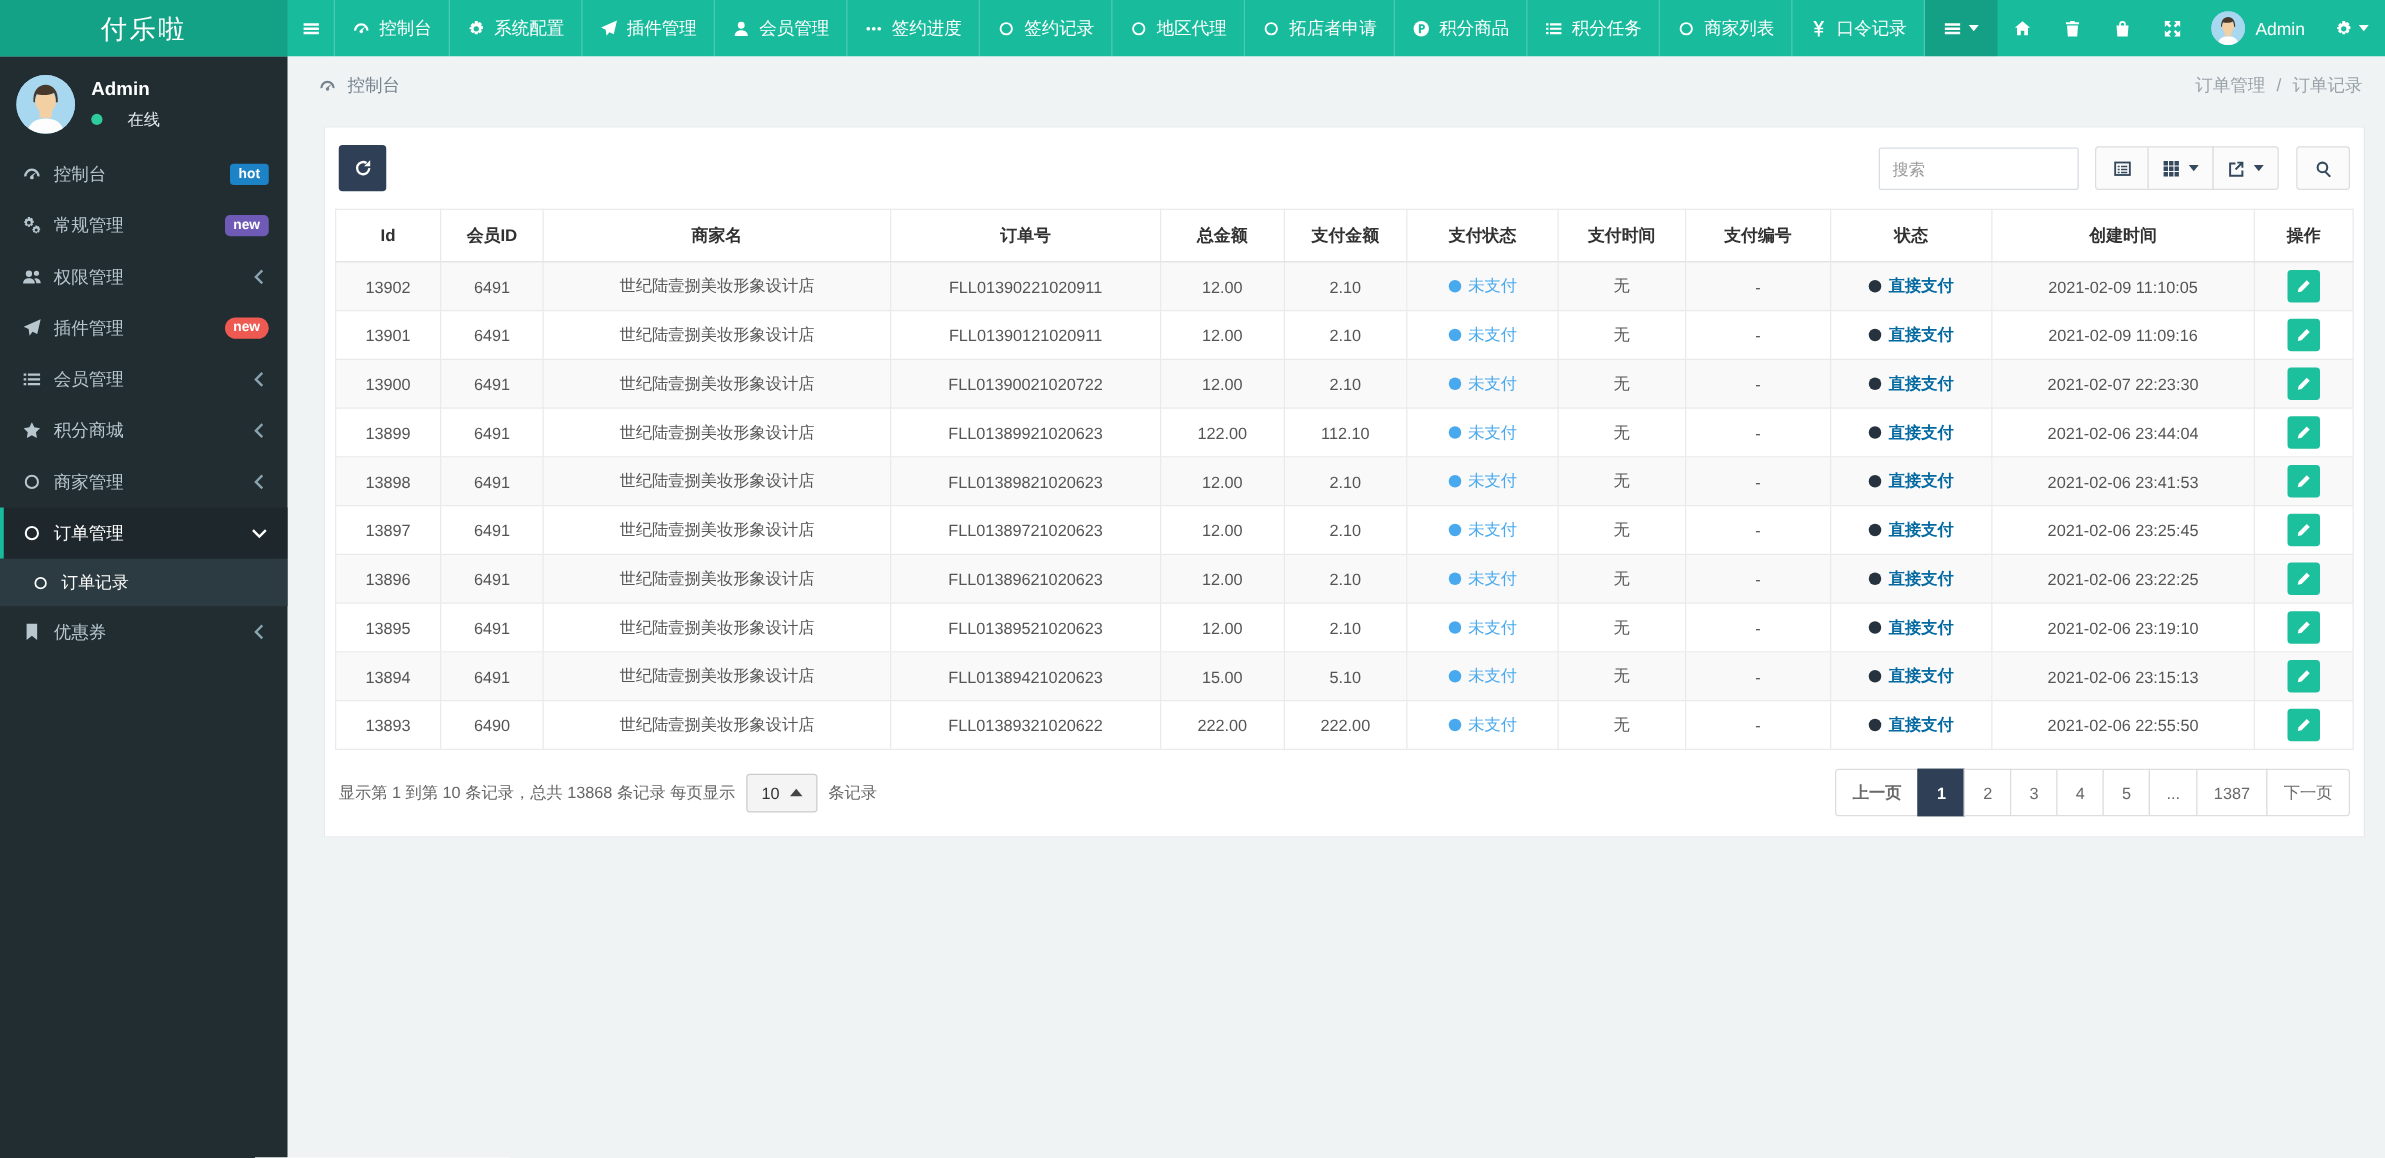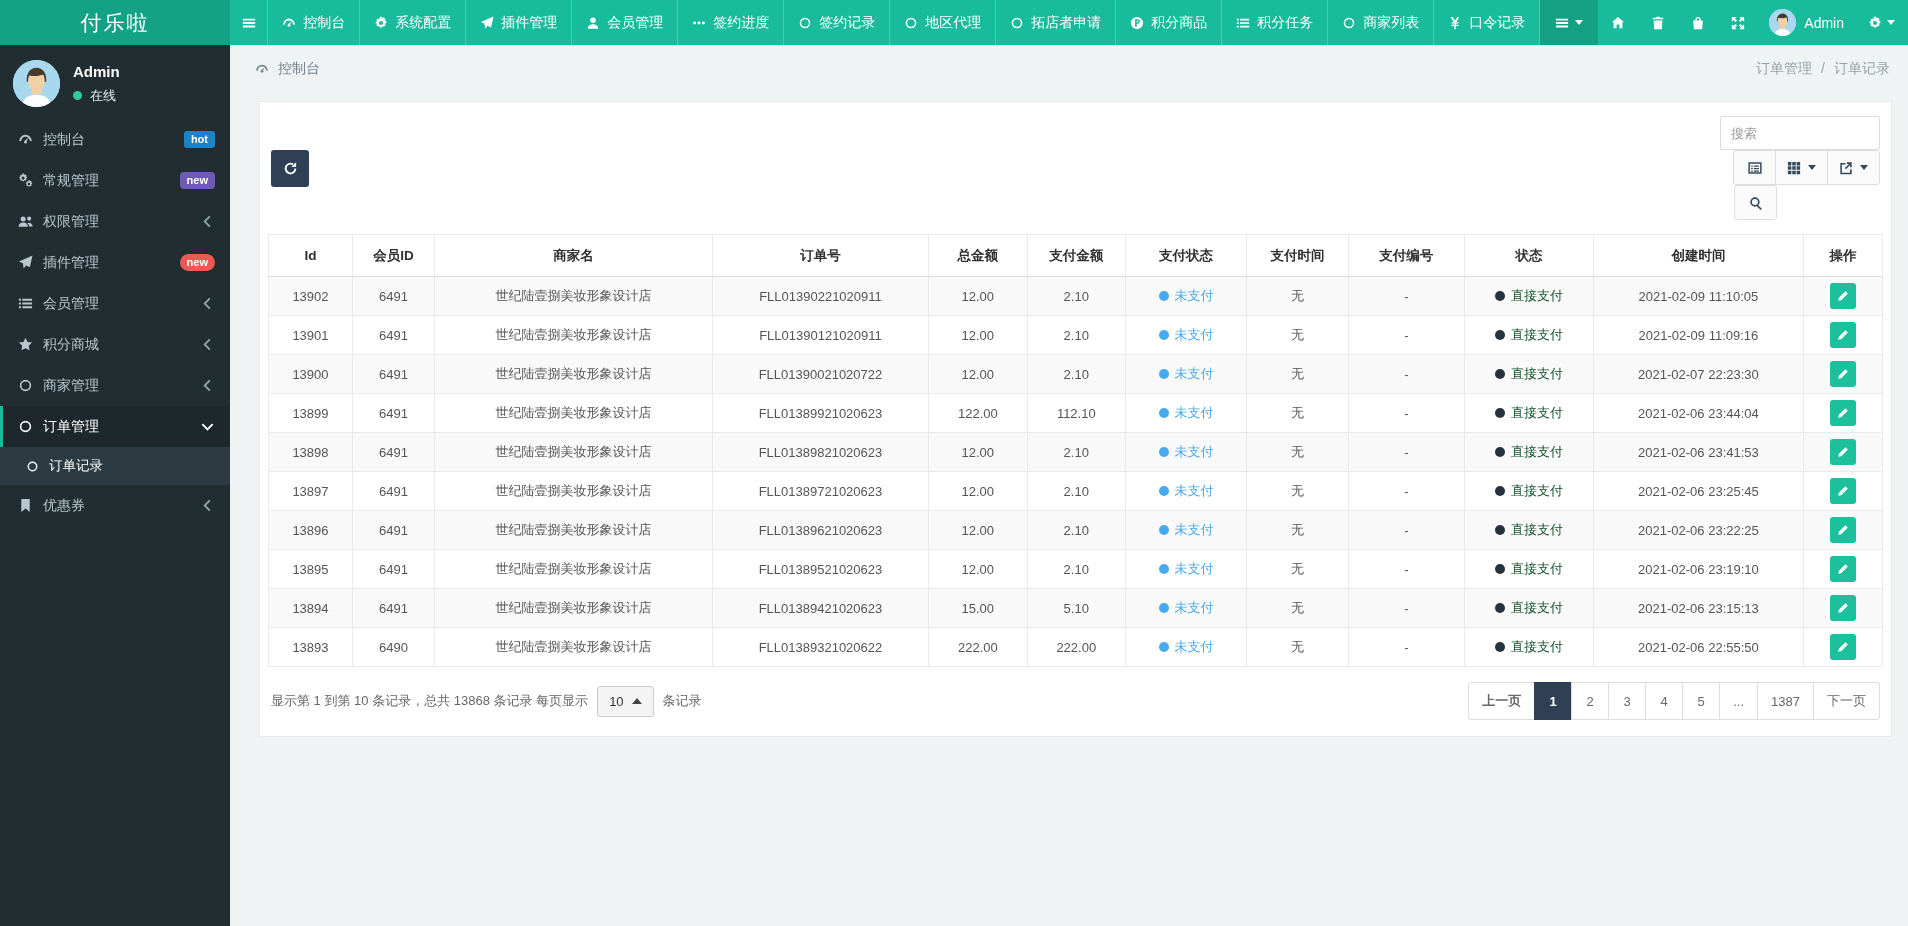--- a/index.html
+++ b/index.html
@@ -20,21 +20,21 @@
   .avatar-sm { width:27px; height:27px; border-radius:50%; overflow:hidden; background:#a8d7f0; flex:none; }
   .avatar-sm svg, .avatar-lg svg { width:100%; height:100%; display:block; }
   .caret-down { width:0; height:0; border-left:4px solid transparent; border-right:4px solid transparent; border-top:5px solid currentColor; display:inline-block; }
   .caret-up { width:0; height:0; border-left:5px solid transparent; border-right:5px solid transparent; border-bottom:6px solid #444; display:inline-block; }
 
   
   .sidebar { position:absolute; top:45px; left:0; width:230px; height:881px; background:#222d32; color:#b8c7ce; }
   .profile { display:flex; gap:13px; padding:15px 13px 12px; align-items:center; }
   .avatar-lg { width:47px; height:47px; border-radius:50%; overflow:hidden; background:#a8d7f0; flex:none; }
   .profile-name { color:#fff; font-weight:bold; font-size:15px; margin-bottom:7px; }
-  .profile-status { font-size:13px; color:#e4eaec; display:flex; align-items:center; gap:8px; }
+  .profile-status { font-size:13px; color:#e4eaec; display:flex; align-items:center; gap:20px; }
   .dot-online { width:9px; height:9px; border-radius:50%; background:#2ecc9a; display:inline-block; }
   .side-search { margin:10px 14px 14px; background:#374850; border-radius:3px; display:flex; align-items:center; height:37px; padding:0 11px; }
   .side-search input { flex:1; background:transparent; border:none; outline:none; color:#ccc; font-size:14px; min-width:0; }
   .side-search input::placeholder { color:#8aa4af; }
   .side-search .ic { color:#8aa4af; width:13px; height:13px; }
   .side-item { height:41px; display:flex; align-items:center; gap:10px; padding:0 15px 0 15px; font-size:14px; border-left:3px solid transparent; cursor:pointer; }
   .side-item .ic { width:15px; height:15px; }
   .side-item .label { flex:1; white-space:nowrap; }
   .badge { font-size:11px; font-weight:bold; color:#fff; padding:2px 7px; border-radius:3px; line-height:1.2; }
   .badge.hot { background:#1c84c6; }
@@ -50,21 +50,21 @@
 
   
   .content { position:absolute; left:230px; top:45px; width:1678px; height:881px; }
   .crumbbar { height:56px; display:flex; align-items:center; padding:0 18px 8px 25px; color:#76838f; font-size:14px; }
   .crumb-left { display:flex; align-items:center; gap:9px; cursor:pointer; }
   .crumb-right { margin-left:auto; display:flex; gap:9px; color:#9aa3a9; }
   .card { margin:0 16px 0 29px; background:#fff; border:1px solid #e7eaec; padding:14px 8px 16px; }
   .toolbar { display:flex; align-items:center; padding:0 3px; }
   .btn-refresh { width:38px; height:37px; background:#2f4056; border:none; border-radius:3px; color:#fff; display:flex; align-items:center; justify-content:center; cursor:pointer; }
   .btn-refresh .ic { width:15px; height:15px; }
-  .toolbar-right { margin-left:auto; display:flex; align-items:flex-start;flex-direction:column; }
+  .toolbar-right { margin-left:auto; display:flex; align-items:flex-end; }
   .search-input { width:160px; height:34px; border:1px solid #d8dde3; border-radius:2px; padding:0 10px; font-size:13px; color:#555; outline:none; }
   .search-input::placeholder { color:#999; }
   .btn-group { display:flex; margin-left:13px; }
   .tbtn { height:35px; min-width:43px; padding:0 11px; background:#fbfbfb; border:1px solid #ddd; display:flex; align-items:center; justify-content:center; gap:5px; color:#34495e; cursor:pointer; }
   .tbtn + .tbtn { margin-left:-1px; }
   .btn-group .tbtn:first-child { border-radius:3px 0 0 3px; }
   .btn-group .tbtn:last-child { border-radius:0 3px 3px 0; }
   .tbtn .ic { width:14px; height:14px; }
   .tbtn .caret-down { border-top-color:#34495e; margin-left:2px; }
   .btn-search-single { margin-left:14px; border-radius:3px; }
@@ -72,21 +72,21 @@
   .table-wrap { margin-top:14px; }
   table { width:100%; border-collapse:collapse; table-layout:fixed; font-size:13px; color:#555; }
   th,td { border:1px solid #eaeaea; text-align:center; padding:0 6px; overflow:hidden; white-space:nowrap; text-overflow:ellipsis; }
   thead th { height:42px; font-weight:bold; color:#313131; font-size:13.5px; background:#fff; border-bottom:1px solid #ddd; }
   tbody td { height:39px; }
   tbody tr:nth-child(odd) { background:#f9f9f9; }
   .dot { display:inline-block; width:10px; height:10px; border-radius:50%; margin-right:6px; vertical-align:-1px; }
   .pay-unpaid { color:#49a9ee; }
   .dot-blue { background:#49a9ee; }
   .dot-dark { background:#26323e; }
-  .cell-status { color:#14532d; }
+  .cell-status { color:#0369a1;font-weight:bold; }
   .btn-edit { width:26px; height:26px; background:#1cc09c; border:none; border-radius:3px; color:#fff; display:inline-flex; align-items:center; justify-content:center; cursor:pointer; vertical-align:middle; }
   .btn-edit .ic { width:12px; height:12px; }
 
   .table-footer { display:flex; align-items:center; margin-top:15px; padding:0 3px; color:#666; font-size:13px; }
   .pagesize-btn { display:inline-flex; align-items:center; gap:8px; margin:0 9px; padding:7px 11px; background:#f4f4f4; border:1px solid #ccc; border-radius:3px; color:#333; font-size:13px; cursor:pointer; }
   .pagination { margin-left:auto; display:flex; }
   .page-btn { min-width:38px; padding:0 13px; height:38px; display:flex; align-items:center; justify-content:center; border:1px solid #ddd; margin-left:-1px; color:#696969; background:#fff; font-size:13px; cursor:pointer; }
   .pagination .page-btn:first-child { border-radius:3px 0 0 3px; margin-left:1px;font-weight:bold; }
   .pagination .page-btn:last-child { border-radius:0 3px 3px 0; }
   .page-btn.active { background:#2f4056; border-color:#2f4056; color:#fff; font-weight:bold; }

